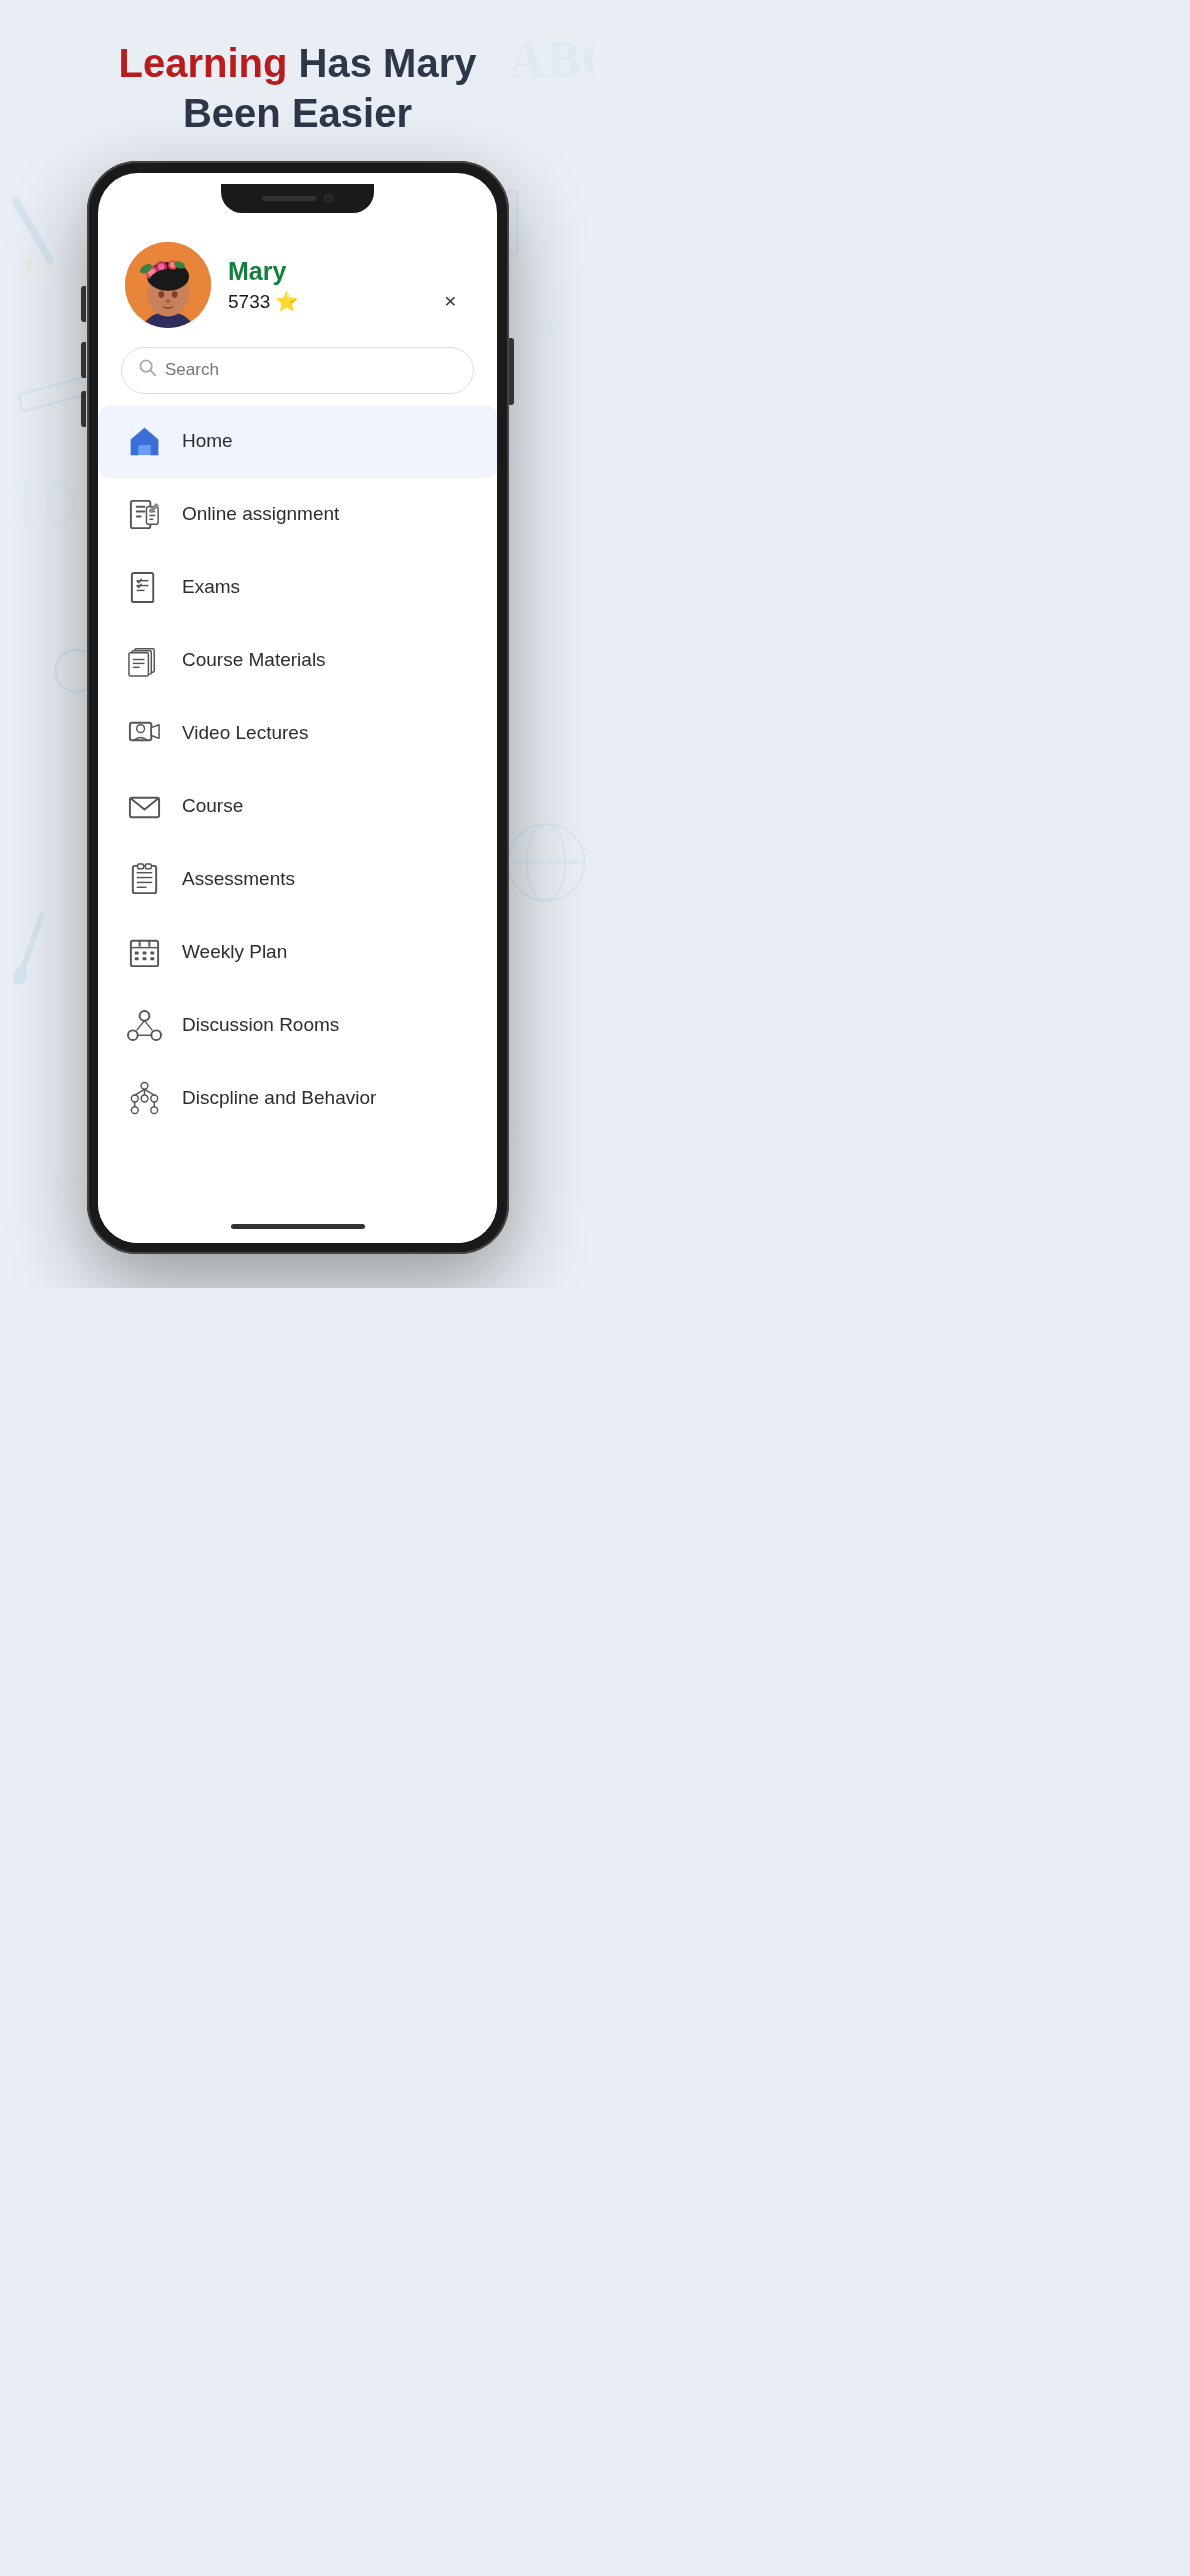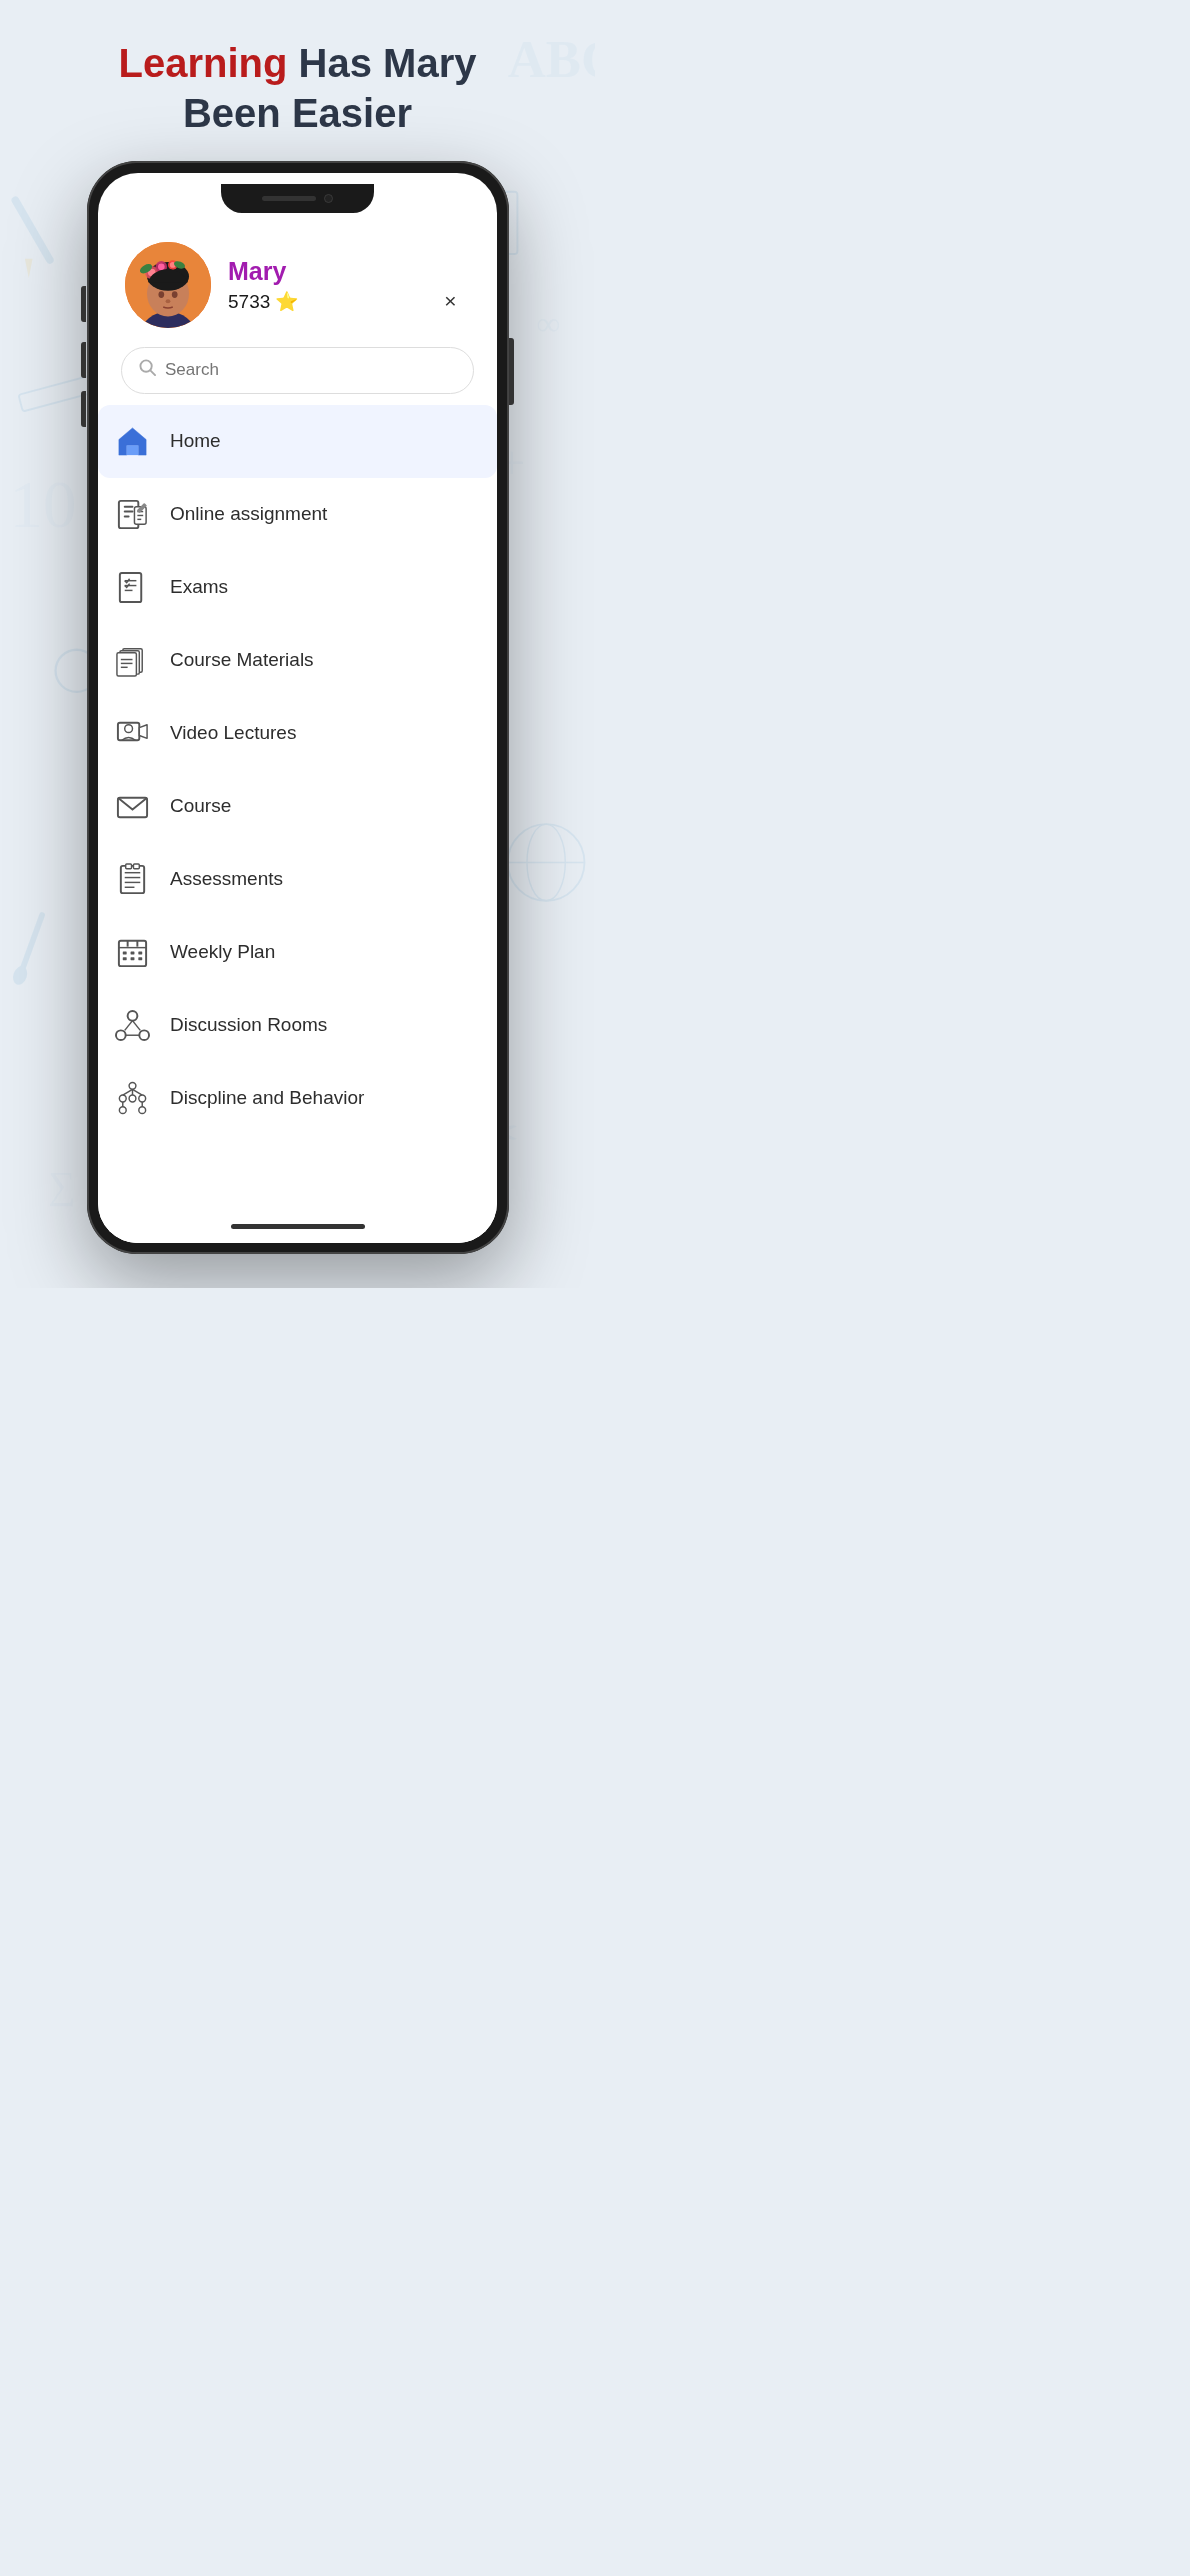--- a/index.html
+++ b/index.html
@@ -180,21 +180,21 @@
 
     .user-info {
       display: flex;
       flex-direction: column;
       gap: 3.8px;
     }
 
     .user-name {
       font-size: 25px;
       font-weight: 600;
-      color: #a21caf;
+      color: #15803d;
     }
 
     .user-score {
       font-size: 19px;
       color: #1a1a1a;
     }
 
     
     .search-bar {
       margin: 0 23px 11.5px 23px;
@@ -224,21 +224,21 @@
 
     
     .menu-list {
       flex: 1;
       overflow-y: auto;
     }
 
     .menu-item {
       display: flex;
       align-items: center;
-      padding: 17px 15px;
+      padding: 17px 27px;
       gap: 19px;
       cursor: pointer;
       transition: background 0.15s;
       border-bottom: 1px solid transparent;
       border-radius: 12px;
     }
 
     .menu-item.active {
       background: #f0f4ff;
     }

